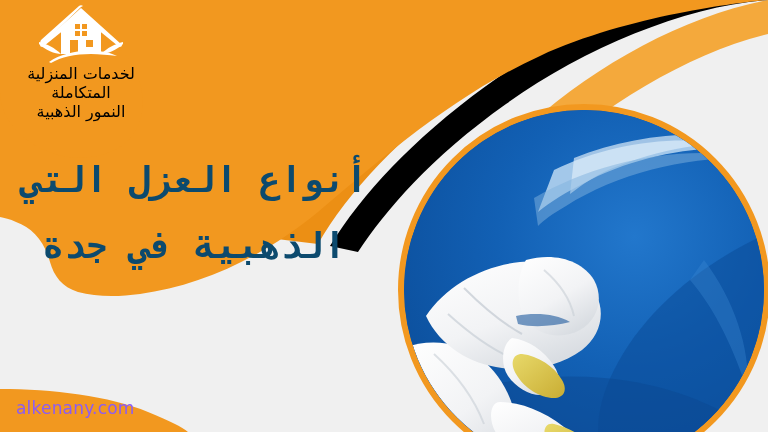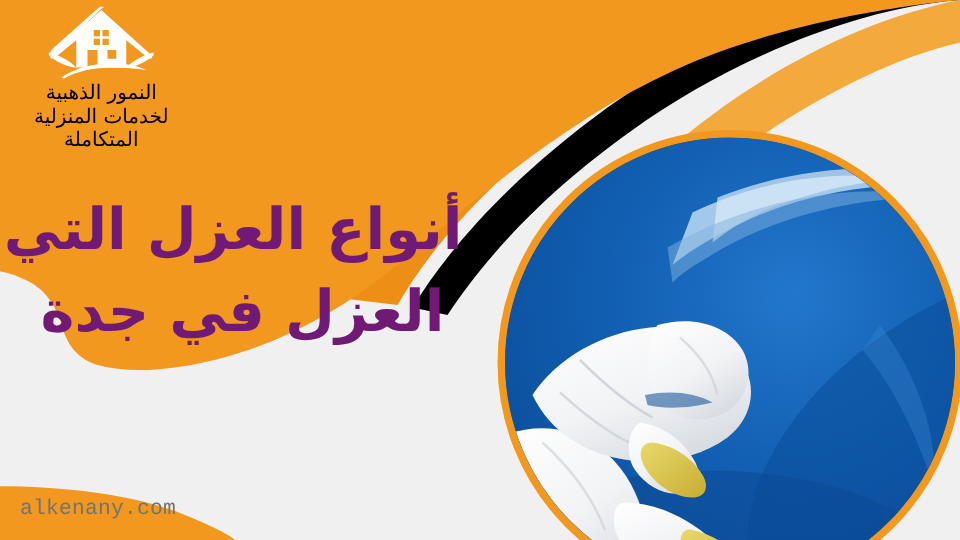--- a/index.html
+++ b/index.html
@@ -45,38 +45,38 @@
   #headline {
     position: absolute;
     right: 398px;
     top: 150px;
     width: 352px;
     direction: rtl;
     text-align: center;
     z-index: 5;
   }
   #headline .hl-line {
-    color: #701a75;
-    font-size: 46px;
+    color: #0c4a6e;
+    font-size: 36px;
     font-weight: bold;
     line-height: 66px;
     white-space: nowrap;
+    font-family: Liberation Mono, monospace;
   }
 
   
   #site-url {
     position: absolute;
     left: 16px;
     top: 398px;
-    color: #737373;
+    color: #8b5cf6;
     font-size: 17px;
     letter-spacing: .2px;
     z-index: 7;
     white-space: nowrap;
-    font-family: Liberation Mono, monospace;
   }
 
   
   #photo-circle {
     position: absolute;
     left: 398px;
     top: 104px;
     width: 372px;
     height: 372px;
     border-radius: 50%;
@@ -140,27 +140,27 @@
       <rect x="42" y="27" width="5" height="5" fill="#f2981f"></rect>
       <rect x="49" y="27" width="5" height="5" fill="#f2981f"></rect>
 
       <rect x="37" y="36" width="8" height="16" fill="#f2981f"></rect>
 
       <rect x="53" y="36" width="7" height="7" fill="#f2981f"></rect>
 
       <path fill="#ffffff" d="M16,58 C28,50 44,46 60,47 C70,47 78,49 84,52
                C76,51 66,50 58,50 C42,50 28,53 18,59 Z"></path>
     </svg>
+    <div>لخدمات المنزلية المتكاملة</div>
     <div>النمور الذهبية</div>
-    <div>لخدمات المنزلية المتكاملة</div>
   </div>
 
   <div id="headline">
     <div class="hl-line">أنواع العزل التي</div>
-    <div class="hl-line">العزل في جدة</div>
+    <div class="hl-line">الذهبية في جدة</div>
   </div>
 
   <div id="photo-circle">
     <div id="photo-inner">
       <svg viewBox="0 0 372 372" width="372" height="372" xmlns="http://www.w3.org/2000/svg" aria-hidden="true">
         <defs>
           <radialGradient id="tankGrad" cx="62%" cy="34%" r="82%">
             <stop offset="0%" stop-color="#2277cc"></stop>
             <stop offset="45%" stop-color="#1260b4"></stop>
             <stop offset="100%" stop-color="#0a4a95"></stop>

